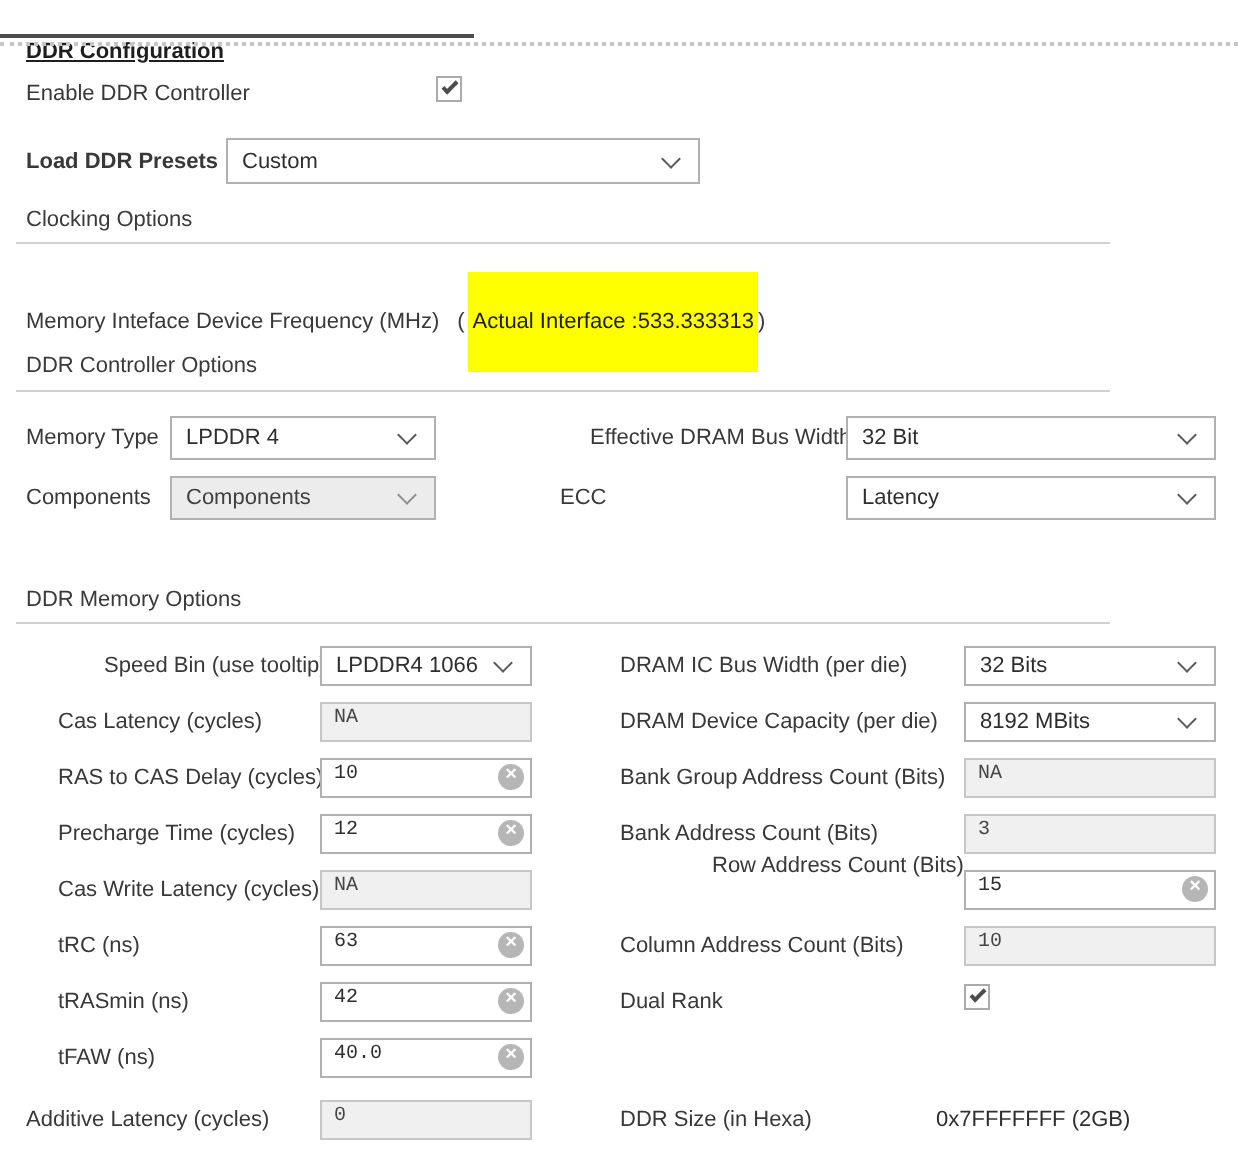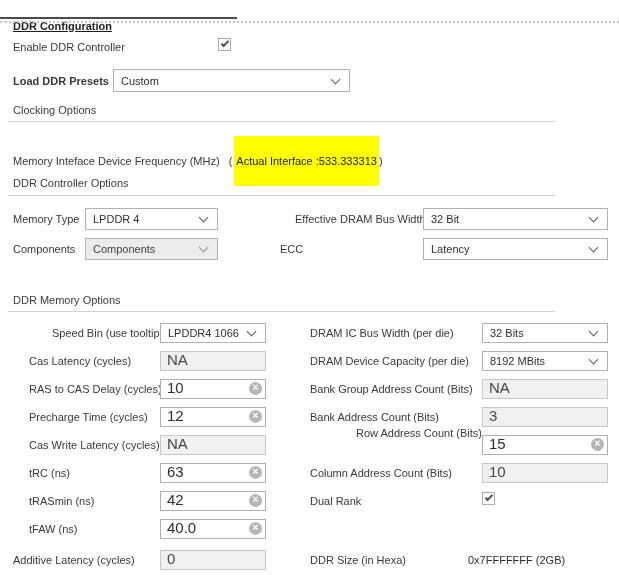--- a/index.html
+++ b/index.html
@@ -25,21 +25,21 @@
   .chev {
     position:absolute; right:10px; top:50%; width:7px; height:7px;
     border-right:1.5px solid #5b5b5b; border-bottom:1.5px solid #5b5b5b;
     transform:translateY(-72%) rotate(45deg);
   }
   .select.disabled .chev { border-color:#8f8f8f; }
 
   .tinput {
     position:absolute; inset:0; width:100%; height:100%;
     border:1px solid #b1b1b1; background:#ffffff; color:#2e2e2e;
-    font-family:Liberation Sans, sans-serif; font-size:15px; padding:0 20px 4px 6px; outline:none;
+    font-family:Liberation Mono, monospace; font-size:10px; padding:0 20px 4px 6px; outline:none;
   }
   .tinput.ro { background:#f0f0f0; border-color:#c6c6c6; color:#454545; padding-right:6px; }
   .clear-btn {
     position:absolute; right:4px; top:3px; width:13px; height:13px; border-radius:50%;
     background:#b6b6b6; color:#ffffff; font-size:10px; line-height:12px; text-align:center;
     font-weight:bold; cursor:pointer;
   }
   .checkbox {
     position:absolute; width:13px; height:13px; background:#ffffff; border:1px solid #ababab;
     cursor:pointer;

